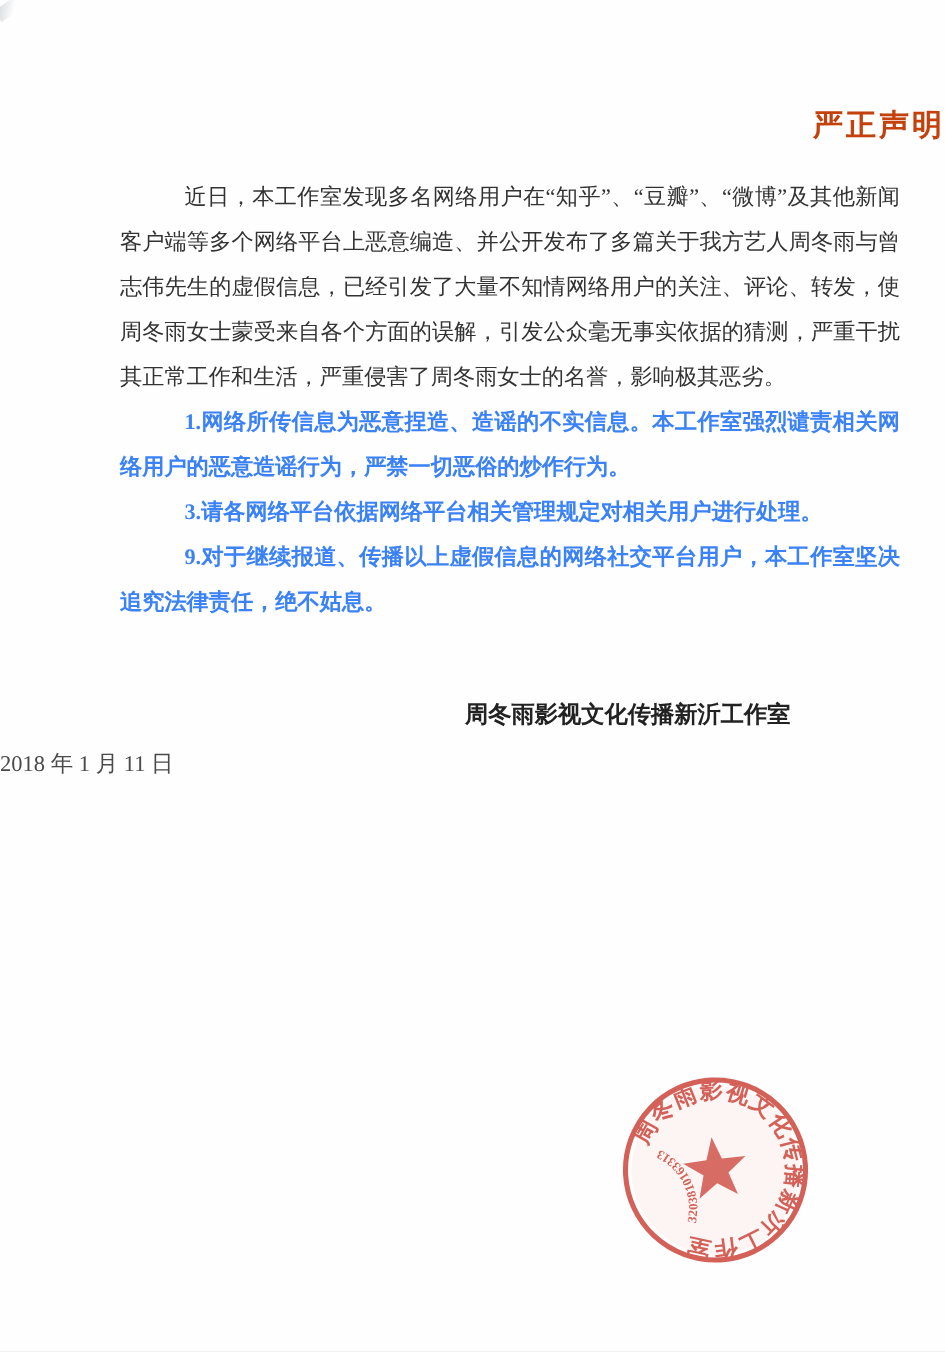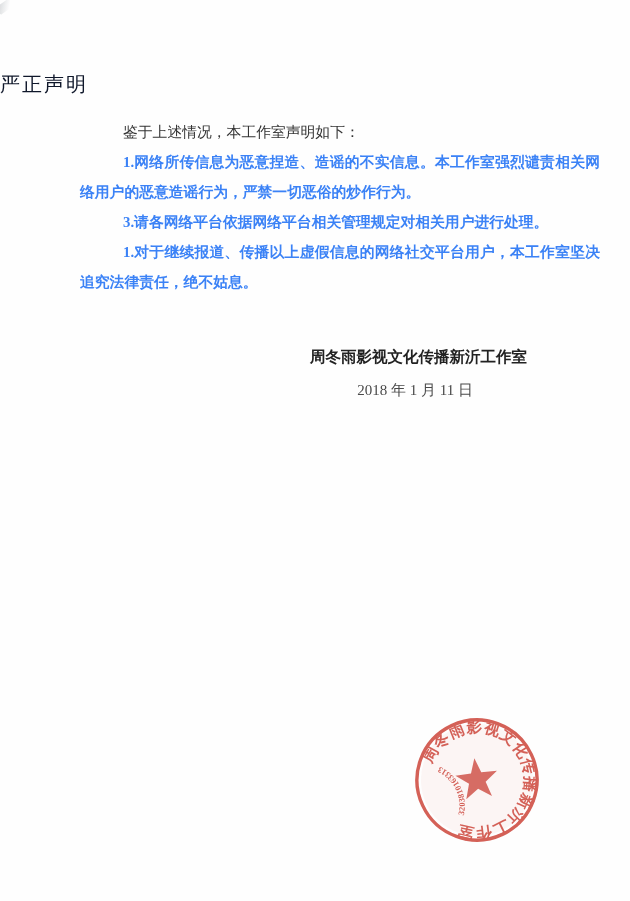--- a/index.html
+++ b/index.html
@@ -16,26 +16,26 @@
   .scan-mark {
     position: absolute;
     left: -3px; top: 2px;
     width: 16px; height: 9px;
     background: linear-gradient(135deg, #9aa0a6 0%, rgba(255,255,255,0) 75%);
     opacity: .45;
     transform: rotate(-35deg);
   }
   .doc-title {
     margin-top: 72px;
-    text-align: left;
+    text-align: right;
     font-size: 20px;
     line-height: 25px;
-    font-weight: normal;
+    font-weight: bold;
     letter-spacing: 2px;
-    color: #0f172a;
+    color: #c2410c;
   }
   .content {
     margin: 20px 30px 0 80px;
     width: 520px;
     font-size: 14.8px;
     line-height: 30px;
     text-align: justify;
   }
   .content p {
     margin: 0;
@@ -52,21 +52,21 @@
     font-size: 15.5px;
     line-height: 20px;
     font-weight: bold;
     color: #222;
     position: relative;
     z-index: 1;
   }
   .date {
     margin-top: 13px;
     padding-right: 157px;
-    text-align: right;
+    text-align: left;
     font-size: 15px;
     line-height: 20px;
     color: #4a4a4a;
     position: relative;
     z-index: 1;
   }
   .seal {
     position: absolute;
     left: 407px;
     top: 710px;
@@ -86,24 +86,24 @@
 </head>
 <body>
 
 <div class="page">
 
   <div class="scan-mark"></div>
 
   <h1 class="doc-title">严正声明</h1>
 
   <div class="content">
-      <p class="">鉴于上述情况，本工作室声明如下：</p>
+      <p class="">近日，本工作室发现多名网络用户在“知乎”、“豆瓣”、“微博”及其他新闻客户端等多个网络平台上恶意编造、并公开发布了多篇关于我方艺人周冬雨与曾志伟先生的虚假信息，已经引发了大量不知情网络用户的关注、评论、转发，使周冬雨女士蒙受来自各个方面的误解，引发公众毫无事实依据的猜测，严重干扰其正常工作和生活，严重侵害了周冬雨女士的名誉，影响极其恶劣。</p>
       <p class="bold">1.网络所传信息为恶意捏造、造谣的不实信息。本工作室强烈谴责相关网络用户的恶意造谣行为，严禁一切恶俗的炒作行为。</p>
       <p class="bold">3.请各网络平台依据网络平台相关管理规定对相关用户进行处理。</p>
-      <p class="bold">1.对于继续报道、传播以上虚假信息的网络社交平台用户，本工作室坚决追究法律责任，绝不姑息。</p>
+      <p class="bold">9.对于继续报道、传播以上虚假信息的网络社交平台用户，本工作室坚决追究法律责任，绝不姑息。</p>
     </div>
 
   <div class="signature">周冬雨影视文化传播新沂工作室</div>
 
   <div class="date">2018 年 1 月 11 日</div>
 
   <div class="seal" style="color: rgb(205, 66, 55);">
     <svg viewBox="0 0 140 140" xmlns="http://www.w3.org/2000/svg">
       <defs>
         <path id="sealNamePath" d="M 70,118 A 48,48 0 1,1 70,22 A 48,48 0 1,1 70,118" fill="none"></path>

